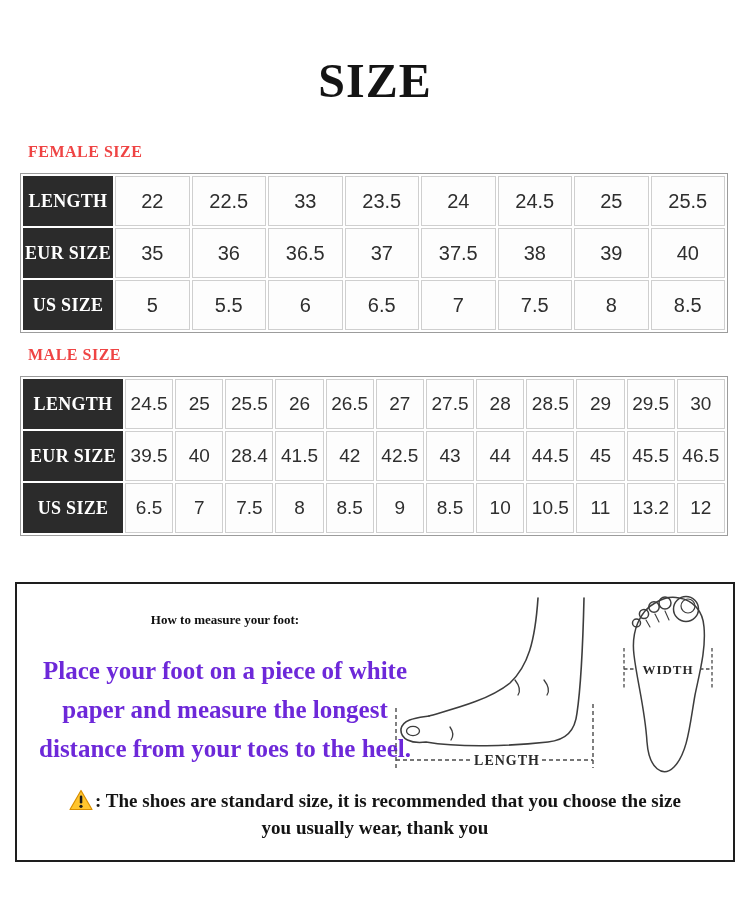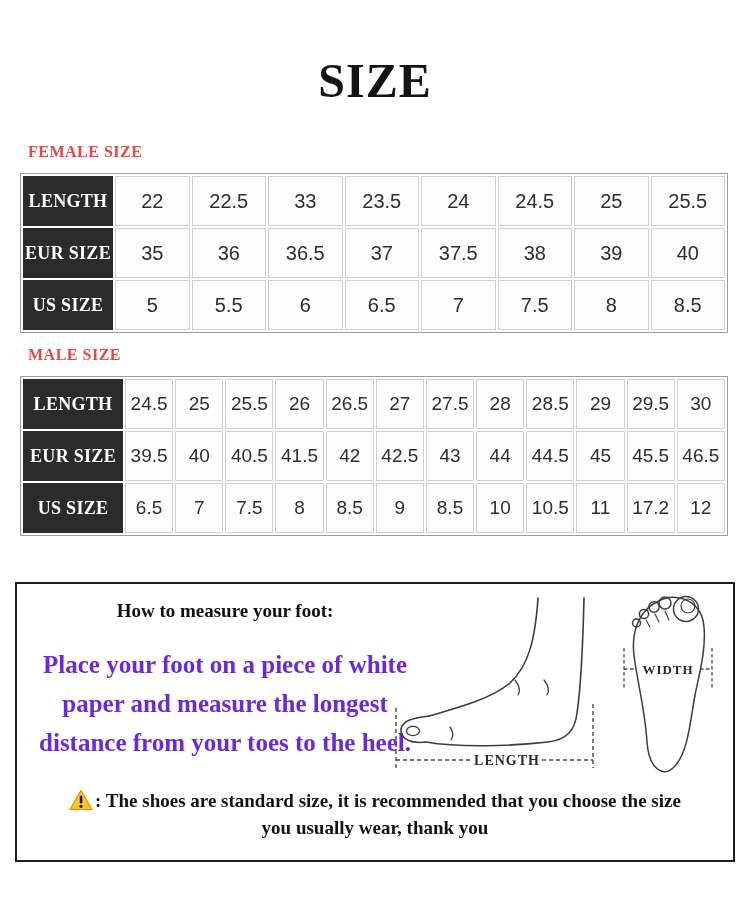--- a/index.html
+++ b/index.html
@@ -69,22 +69,22 @@
     border: 2px solid #1e1e1e;
     background: #fff;
   }
   .measure-text {
     position: absolute;
     left: 22px; top: 16px;
     width: 372px;
     text-align: center;
   }
   .measure-heading {
-    margin: 0;
-    font-size: 19px; font-weight: bold;
+    margin: 12px;
+    font-size: 13px; font-weight: bold;
     color: #101010;
   }
   .measure-body {
     margin: 24px 0 0 0;
     font-size: 25px; font-weight: bold;
     line-height: 1.55;
     color: #6d28d9;
   }
   .diagram {
     position: absolute;
@@ -177,21 +177,21 @@
       <td>28</td>
       <td>28.5</td>
       <td>29</td>
       <td>29.5</td>
       <td>30</td>
     </tr>
     <tr>
       <td class="hdr">EUR SIZE</td>
       <td>39.5</td>
       <td>40</td>
-      <td>40.5</td>
+      <td>28.4</td>
       <td>41.5</td>
       <td>42</td>
       <td>42.5</td>
       <td>43</td>
       <td>44</td>
       <td>44.5</td>
       <td>45</td>
       <td>45.5</td>
       <td>46.5</td>
     </tr>
@@ -200,21 +200,21 @@
       <td>6.5</td>
       <td>7</td>
       <td>7.5</td>
       <td>8</td>
       <td>8.5</td>
       <td>9</td>
       <td>8.5</td>
       <td>10</td>
       <td>10.5</td>
       <td>11</td>
-      <td>17.2</td>
+      <td>13.2</td>
       <td>12</td>
     </tr>
   </tbody>
     </table>
 
   <div class="measure-box">
 
     <div class="measure-text">
       <p class="measure-heading">How to measure your foot:</p>
       <p class="measure-body">Place your foot on a piece of white paper and measure the longest distance from your toes to the heel.</p>

